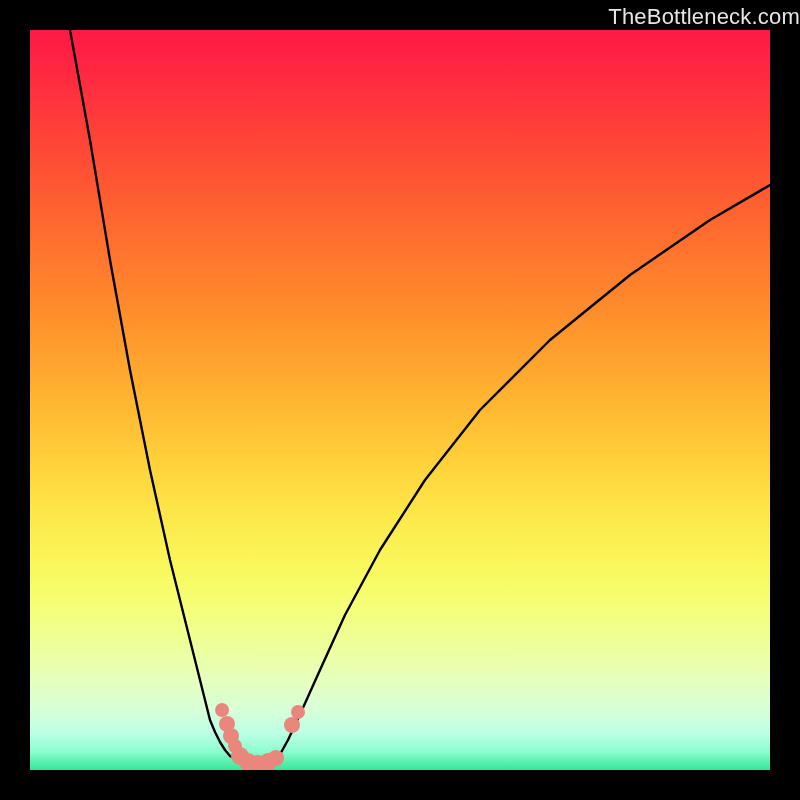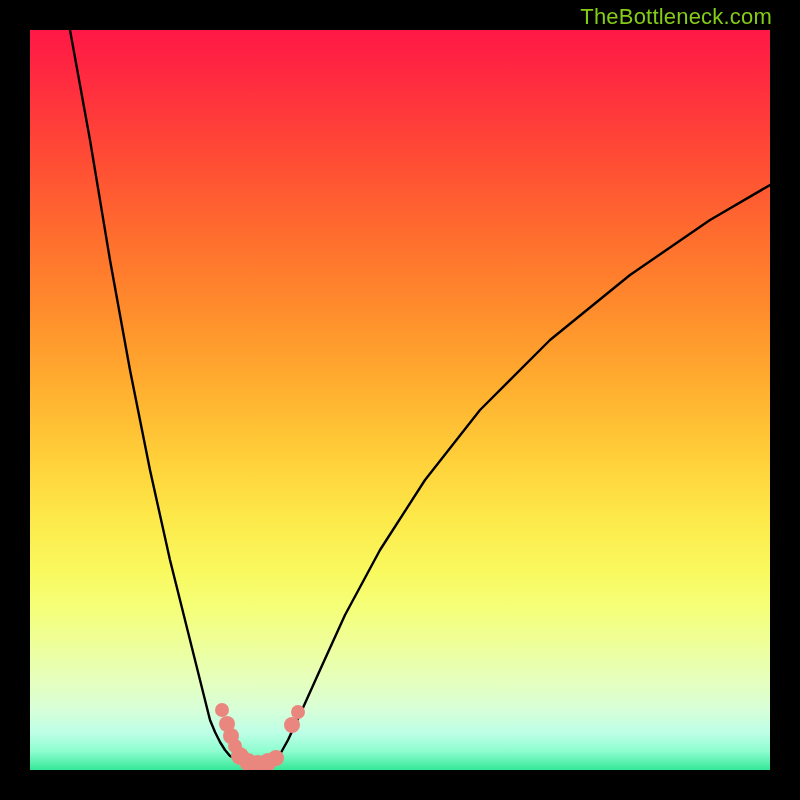--- a/index.html
+++ b/index.html
@@ -43,22 +43,22 @@
       #e5ffbe 88%,
       #d6ffd9 92%,
       #bcffe6 95%,
       #8dfdcf 97.5%,
       #35e797 100%
     );
   }
   .watermark {
     position: absolute;
     top: 4px;
-    right: 28px;
-    color: #84cc16;
+    right: 0;
+    color: #e5e5e5;
     font-size: 22px;
     letter-spacing: 0.2px;
     font-weight: 500;
     user-select: none;
   }
   svg.curve {
     position: absolute;
     inset: 0;
   }
   .marker {

